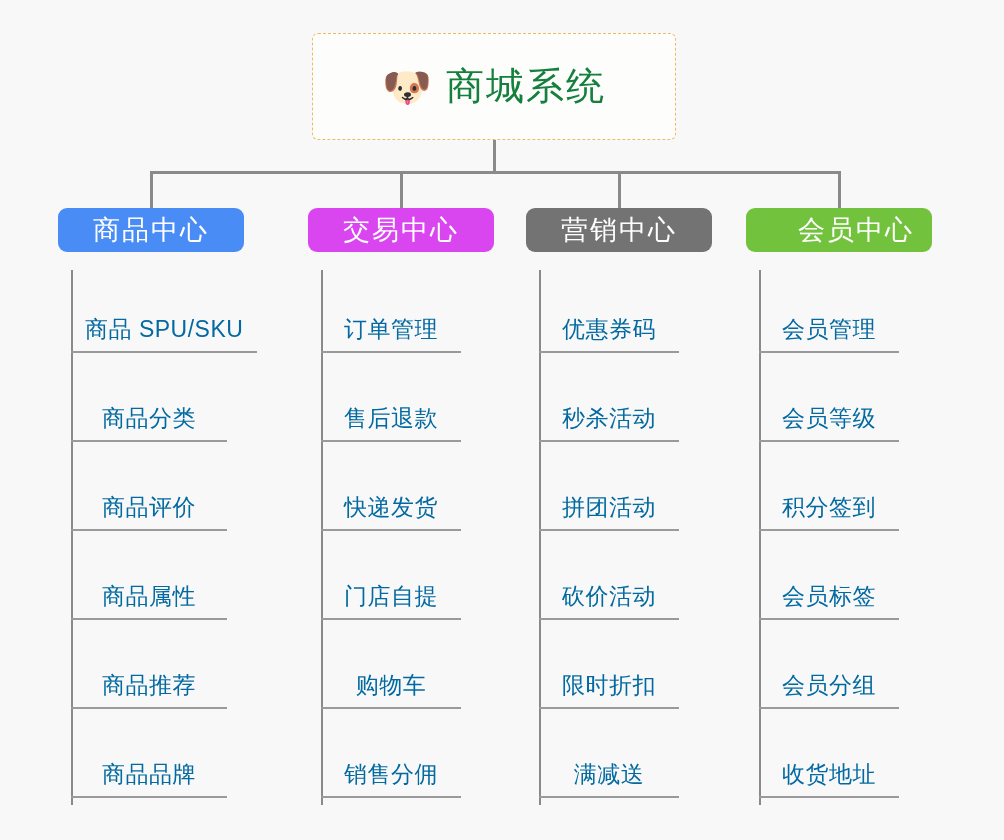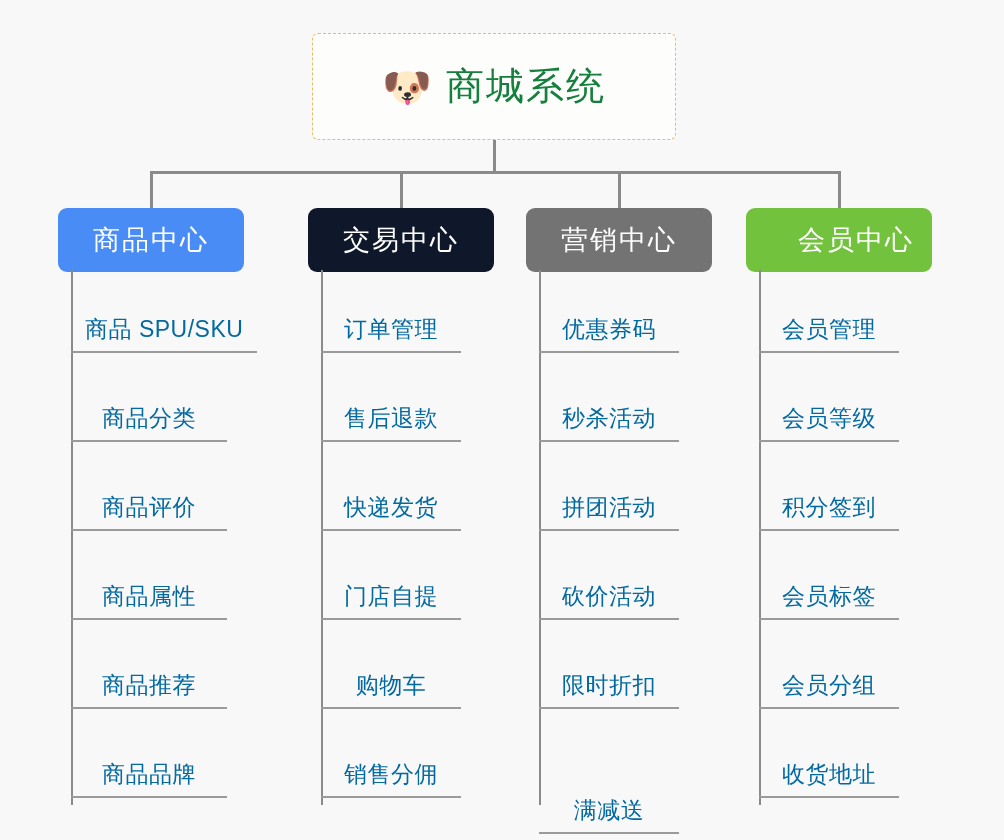--- a/index.html
+++ b/index.html
@@ -73,21 +73,21 @@
   .drop-1 { left: 150px; }
   .drop-2 { left: 400px; }
   .drop-3 { left: 618px; }
   .drop-4 { left: 838px; }
 
   
   .header-box {
     position: absolute;
     top: 208px;
     width: 186px;
-    height: 64px;
+    height: 44px;
     box-sizing: border-box;
     border-radius: 9px;
     display: flex;
     align-items: center;
     justify-content: center;
   }
   .header-label {
     font-size: 27px;
     color: #ffffff;
     letter-spacing: 2px;
@@ -179,21 +179,21 @@
       </div>
     <div class="leaf r4" style="border-bottom-color: rgb(154, 154, 154);">
         <span class="leaf-label">商品推荐</span>
       </div>
     <div class="leaf r5" style="border-bottom-color: rgb(154, 154, 154);">
         <span class="leaf-label">商品品牌</span>
       </div>
   </div>
 
   <div class="col-2">
-    <div class="header-box" style="background: #0f172a;">
+    <div class="header-box" style="background: #d946ef;">
       <span class="header-label">交易中心</span>
     </div>
     <div class="trunk" style="background: rgb(138, 138, 138);"></div>
     <div class="leaf r0" style="border-bottom-color: rgb(154, 154, 154);">
         <span class="leaf-label">订单管理</span>
       </div>
     <div class="leaf r1" style="border-bottom-color: rgb(154, 154, 154);">
         <span class="leaf-label">售后退款</span>
       </div>
     <div class="leaf r2" style="border-bottom-color: rgb(154, 154, 154);">
@@ -223,21 +223,21 @@
       </div>
     <div class="leaf r2" style="border-bottom-color: rgb(154, 154, 154);">
         <span class="leaf-label">拼团活动</span>
       </div>
     <div class="leaf r3" style="border-bottom-color: rgb(154, 154, 154);">
         <span class="leaf-label">砍价活动</span>
       </div>
     <div class="leaf r4" style="border-bottom-color: rgb(154, 154, 154);">
         <span class="leaf-label">限时折扣</span>
       </div>
-    <div class="leaf r5" style="border-bottom-color: rgb(154, 154, 154); margin-top: 36px;">
+    <div class="leaf r5" style="border-bottom-color: rgb(154, 154, 154);">
         <span class="leaf-label">满减送</span>
       </div>
   </div>
 
   <div class="col-4">
     <div class="header-box" style="background: rgb(115, 194, 62);">
       <span class="header-label">会员中心</span>
     </div>
     <div class="trunk" style="background: rgb(138, 138, 138);"></div>
     <div class="leaf r0" style="border-bottom-color: rgb(154, 154, 154);">

